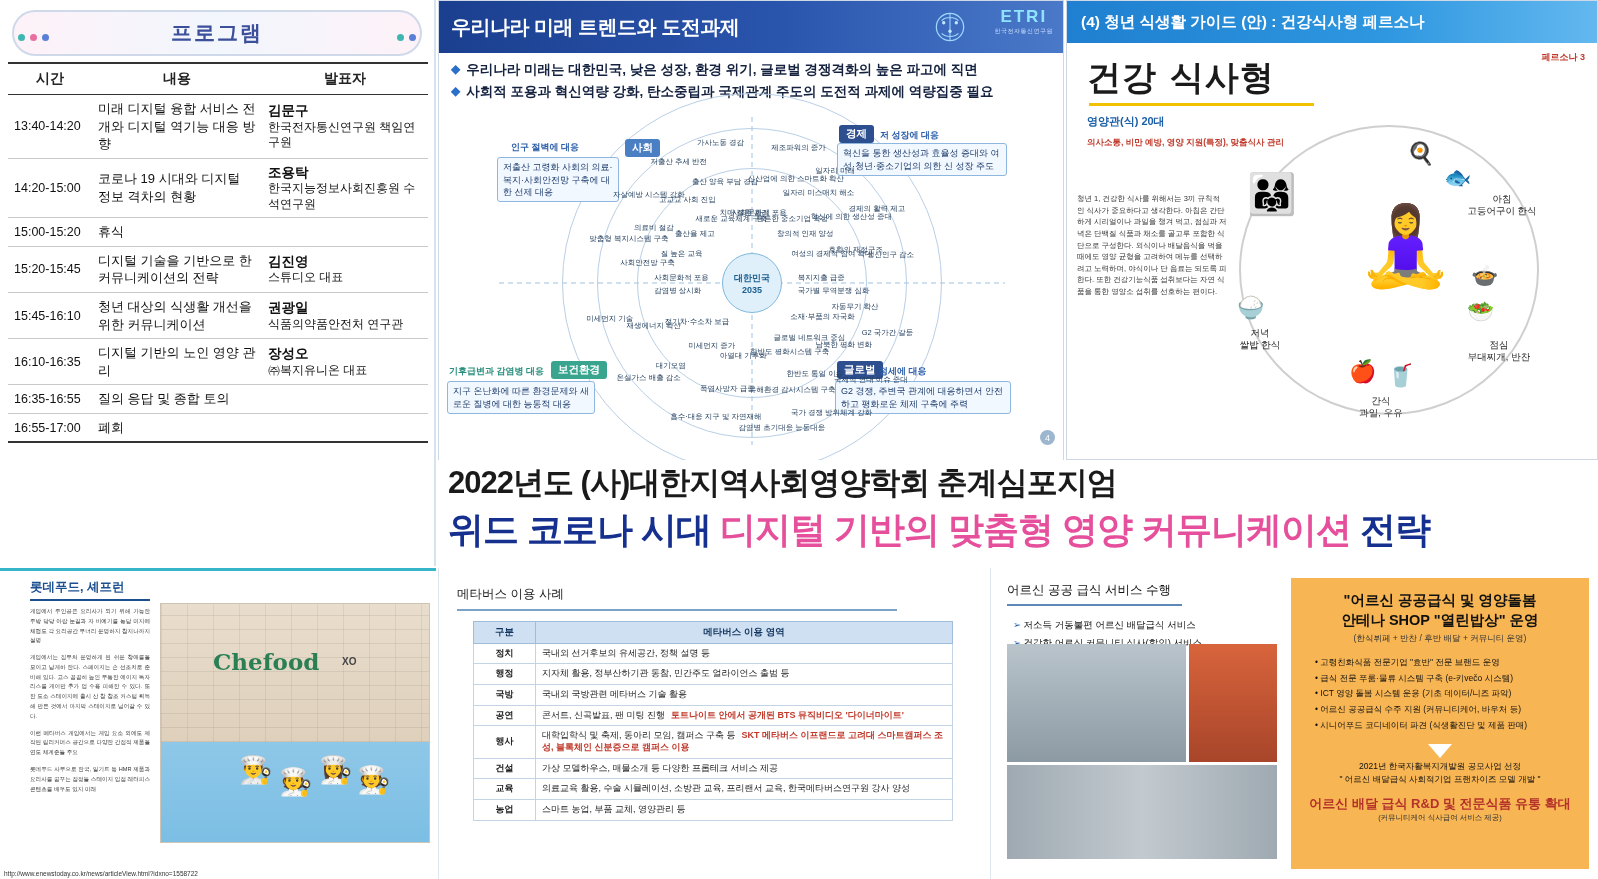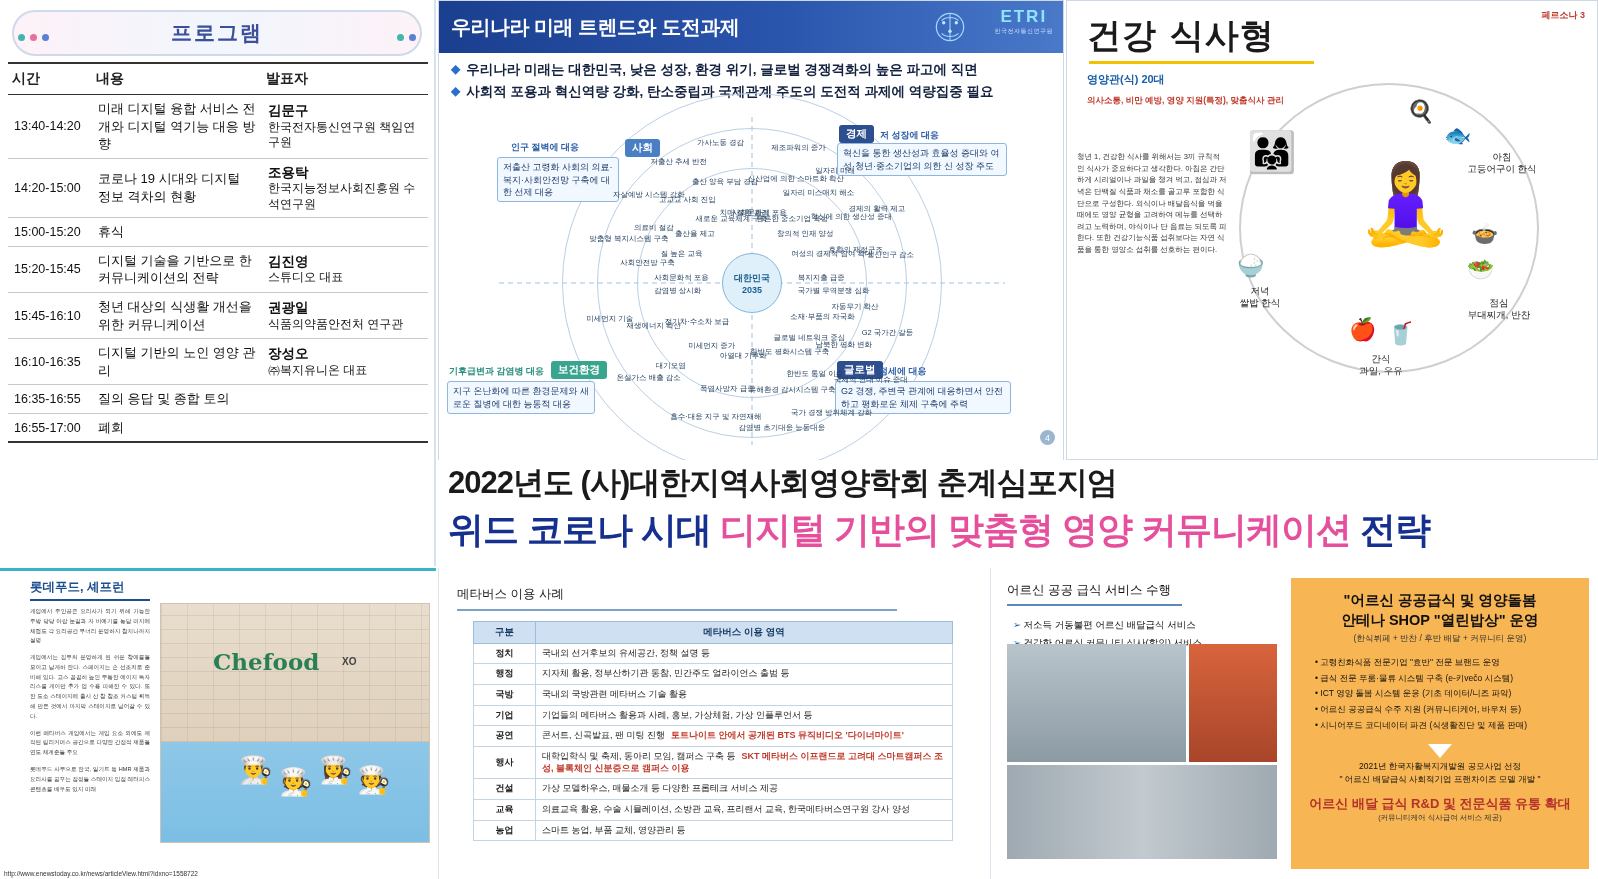--- a/index.html
+++ b/index.html
@@ -31,21 +31,21 @@
   .dots { position:absolute; top:22px; display:flex; gap:5px; }
   .dots span { width:7px;height:7px;border-radius:50%; display:block; }
   .dots.left { left:4px; }
   .dots.right { right:4px; }
   .d-teal{background:#3fb6b0;} .d-pink{background:#e86fa0;} .d-blue{background:#5a7fd6;}
 
   table.prog { width:420px; margin:6px 8px 0 8px; border-collapse:collapse; font-size:12.5px; }
   table.prog th {
     background:#fff; color:#222; font-weight:bold; font-size:14px;
     border-top:2px solid #333; border-bottom:1.5px solid #333;
-    padding:6px 4px; text-align:left;
+    padding:6px 4px; text-align:center;
   }
   table.prog td { border-bottom:1px solid #c9c9c9; padding:5px 6px; vertical-align:middle; }
   table.prog td.time { width:84px; font-size:12.5px; color:#111; white-space:nowrap; }
   table.prog td.content { width:170px; font-size:13px; color:#111; line-height:1.35; }
   table.prog td.speaker { font-size:12px; color:#111; line-height:1.3; }
   table.prog td.speaker b { font-size:13.5px; display:block; }
   table.prog tr.last td { border-bottom:2px solid #333; }
 
   
   #trend { left:438px; top:0; width:626px; height:520px; background:#fff; border:1px solid #cfd8e6; }
@@ -376,20 +376,23 @@
           <div class="spoke" style="left: 351.967px; top: 296.512px;">국가 경쟁 방위체계 강화</div>
           <div class="spoke" style="left: 311.088px; top: 235.851px;">한반도 평화시스템 구축</div>
           <div class="spoke" style="left: 309.957px; top: 273.532px;">유해환경 감시시스템 구축</div>
           <div class="spoke" style="left: 299.55px; top: 311.452px;">감염병 초기대응 능동대응</div>
         </div>
       <div class="pagenum">4</div>
     </div>
   </div>
 
   <div class="panel" id="persona">
+    <div class="p-bar">
+      <span class="p-title">(4) 청년 식생활 가이드 (안) : 건강식사형 페르소나</span>
+    </div>
     <div class="p-body">
       <div class="pbadge">페르소나 3</div>
       <div class="hand-title">건강 식사형</div>
       <div class="hand-under"></div>
       <div class="blue-head">영양관(식) 20대</div>
       <div class="blue-head" style="color:#c0392b;font-size:8.5px;">의사소통, 비만 예방, 영양 지원(특정), 맞춤식사 관리</div>
       <div class="hand-text">청년 1, 건강한 식사를 위해서는 3끼 규칙적인 식사가 중요하다고 생각한다. 아침은 간단하게 시리얼이나 과일을 챙겨 먹고, 점심과 저녁은 단백질 식품과 채소를 골고루 포함한 식단으로 구성한다. 외식이나 배달음식을 먹을 때에도 영양 균형을 고려하여 메뉴를 선택하려고 노력하며, 야식이나 단 음료는 되도록 피한다. 또한 건강기능식품 섭취보다는 자연 식품을 통한 영양소 섭취를 선호하는 편이다.</div>
 
       <div class="circle-wrap">
         <div class="big-circle"></div>
@@ -459,24 +462,20 @@
           </tr>
           <tr>
             <td class="k">행정</td>
             <td>지자체 활용, 정부산하기관 동참, 민간주도 얼라이언스 출범 등</td>
           </tr>
           <tr>
             <td class="k">국방</td>
             <td>국내외 국방관련 메타버스 기술 활용</td>
           </tr>
           <tr>
-            <td class="k">기업</td>
-            <td>기업들의 메타버스 활용과 사례, 홍보, 가상체험, 가상 인플루언서 등</td>
-          </tr>
-          <tr>
             <td class="k">공연</td>
             <td>콘서트, 신곡발표, 팬 미팅 진행<span class="redtxt" style="margin-left: 6px;">토트나이트 안에서 공개된 BTS 뮤직비디오 '다이너마이트'</span></td>
           </tr>
           <tr>
             <td class="k">행사</td>
             <td>대학입학식 및 축제, 동아리 모임, 캠퍼스 구축 등<span class="redtxt" style="margin-left: 6px;">SKT 메타버스 이프랜드로 고려대 스마트캠퍼스 조성, 블록체인 신분증으로 캠퍼스 이용</span></td>
           </tr>
           <tr>
             <td class="k">건설</td>
             <td>가상 모델하우스, 매물소개 등 다양한 프롭테크 서비스 제공</td>

